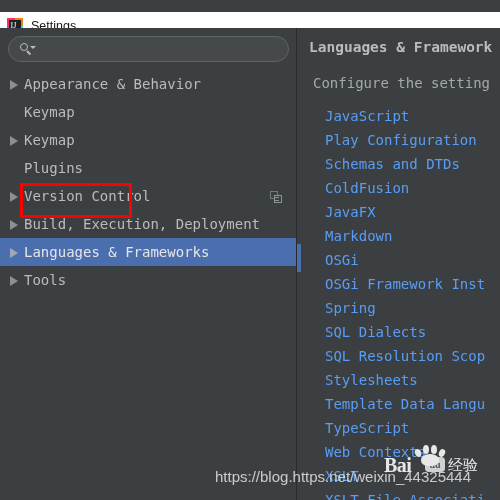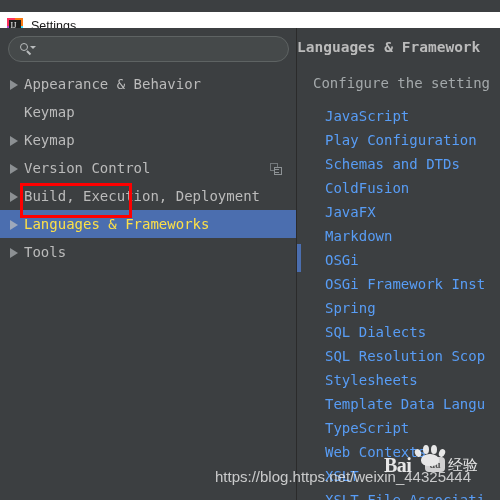--- a/index.html
+++ b/index.html
@@ -173,21 +173,21 @@
     border-bottom: 5.2px solid transparent;
     border-left: 8px solid #8c9093;
   }
   .tree-label {
     color: #bbbbbb;
     font-size: 14px;
     font-family: "DejaVu Sans Mono", "Liberation Mono", monospace;
     letter-spacing: 0px;
     white-space: nowrap;
   }
-  .tree-row.selected .tree-label { color: #fde047; }
+  .tree-row.selected .tree-label { color: #e5e5e5; }
   .tree-row.selected .arrow.has::after { border-left-color: #9fa9bb; }
 
   .copy-icon {
     position: absolute;
     right: 14px; top: 9px;
     width: 12px; height: 12px;
   }
   .copy-icon .back {
     position: absolute; left: 0; top: 0;
     width: 8px; height: 8px;
@@ -214,21 +214,21 @@
     left: 20px; top: 155px;
     width: 112px; height: 35px;
     border: 3px solid #ff0000;
     box-sizing: border-box;
     pointer-events: none;
   }
 
   
   .rp-title {
     position: absolute;
-    left: 0; top: 11px;
+    left: 12px; top: 11px;
     color: #bbbbbb;
     font-size: 14.5px;
     font-family: "DejaVu Sans Mono", "Liberation Mono", monospace;
     font-weight: bold;
     white-space: nowrap;
   }
   .rp-sub {
     position: absolute;
     left: 16px; top: 47px;
     color: #a4a9ab;
@@ -365,20 +365,24 @@
         <div class="tree-row">
           <span class="arrow"></span>
           <span class="tree-label">Keymap</span>
         </div>
 
         <div class="tree-row">
           <span class="arrow has"></span>
           <span class="tree-label">Keymap</span>
         </div>
 
+        <div class="tree-row">
+          <span class="arrow"></span>
+          <span class="tree-label">Plugins</span>
+        </div>
 
         <div class="tree-row">
           <span class="arrow has"></span>
           <span class="tree-label">Version Control</span>
           <span class="copy-icon">
             <span class="back"></span>
               <span class="front"></span>
               <span class="ln1"></span>
               <span class="ln2"></span>
           </span>

